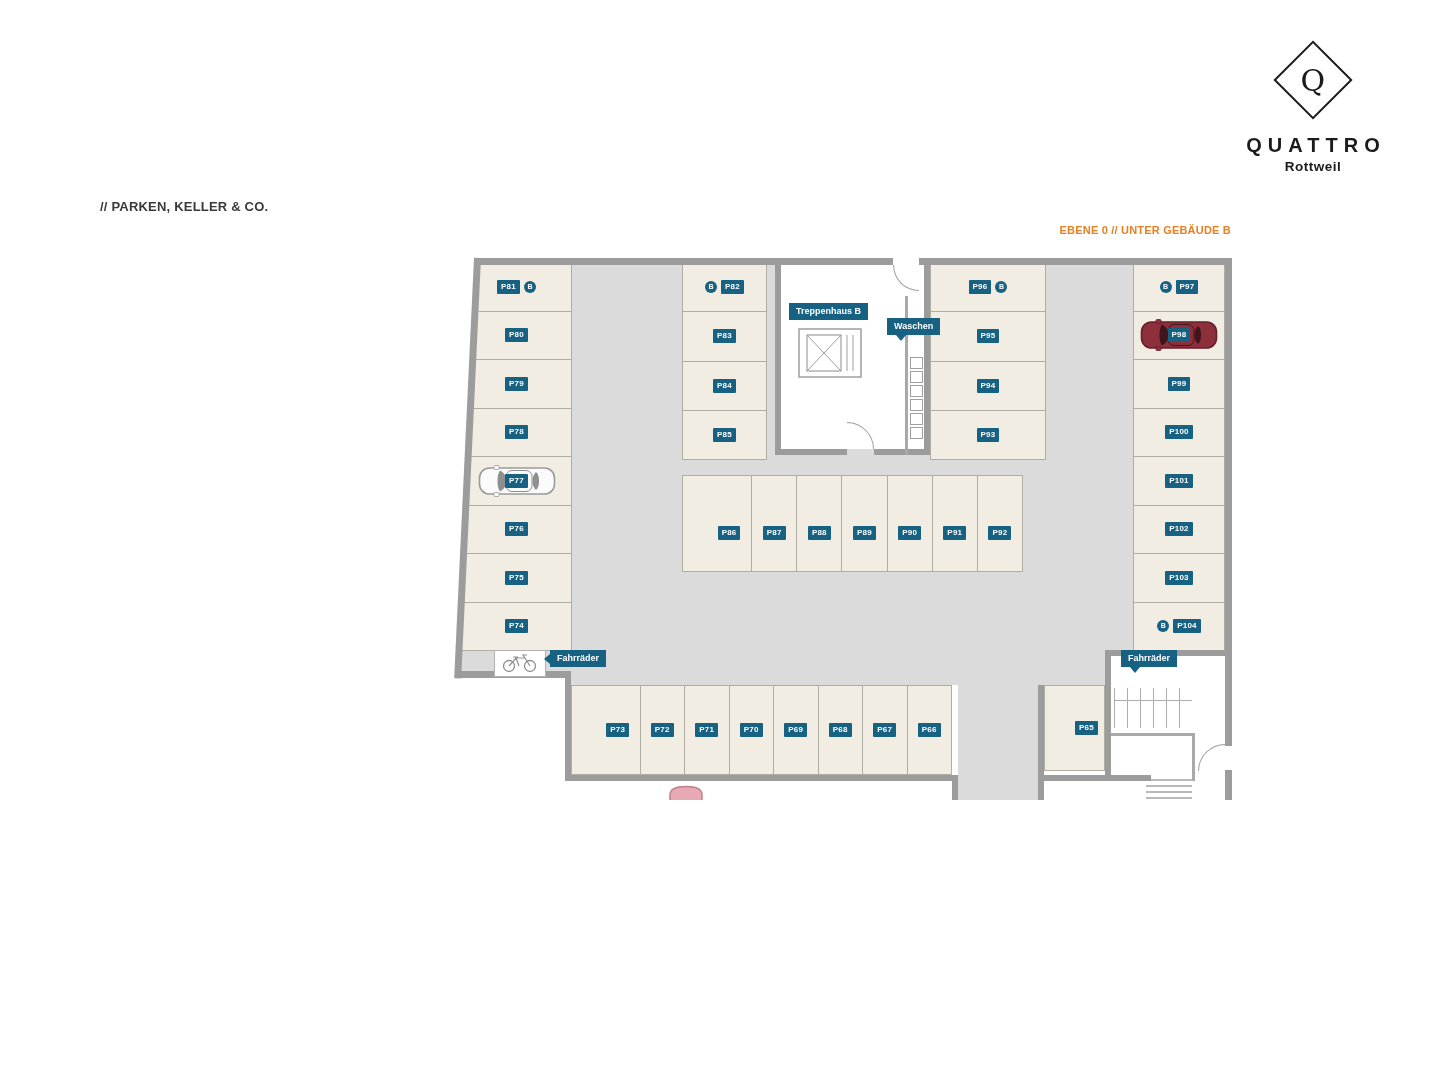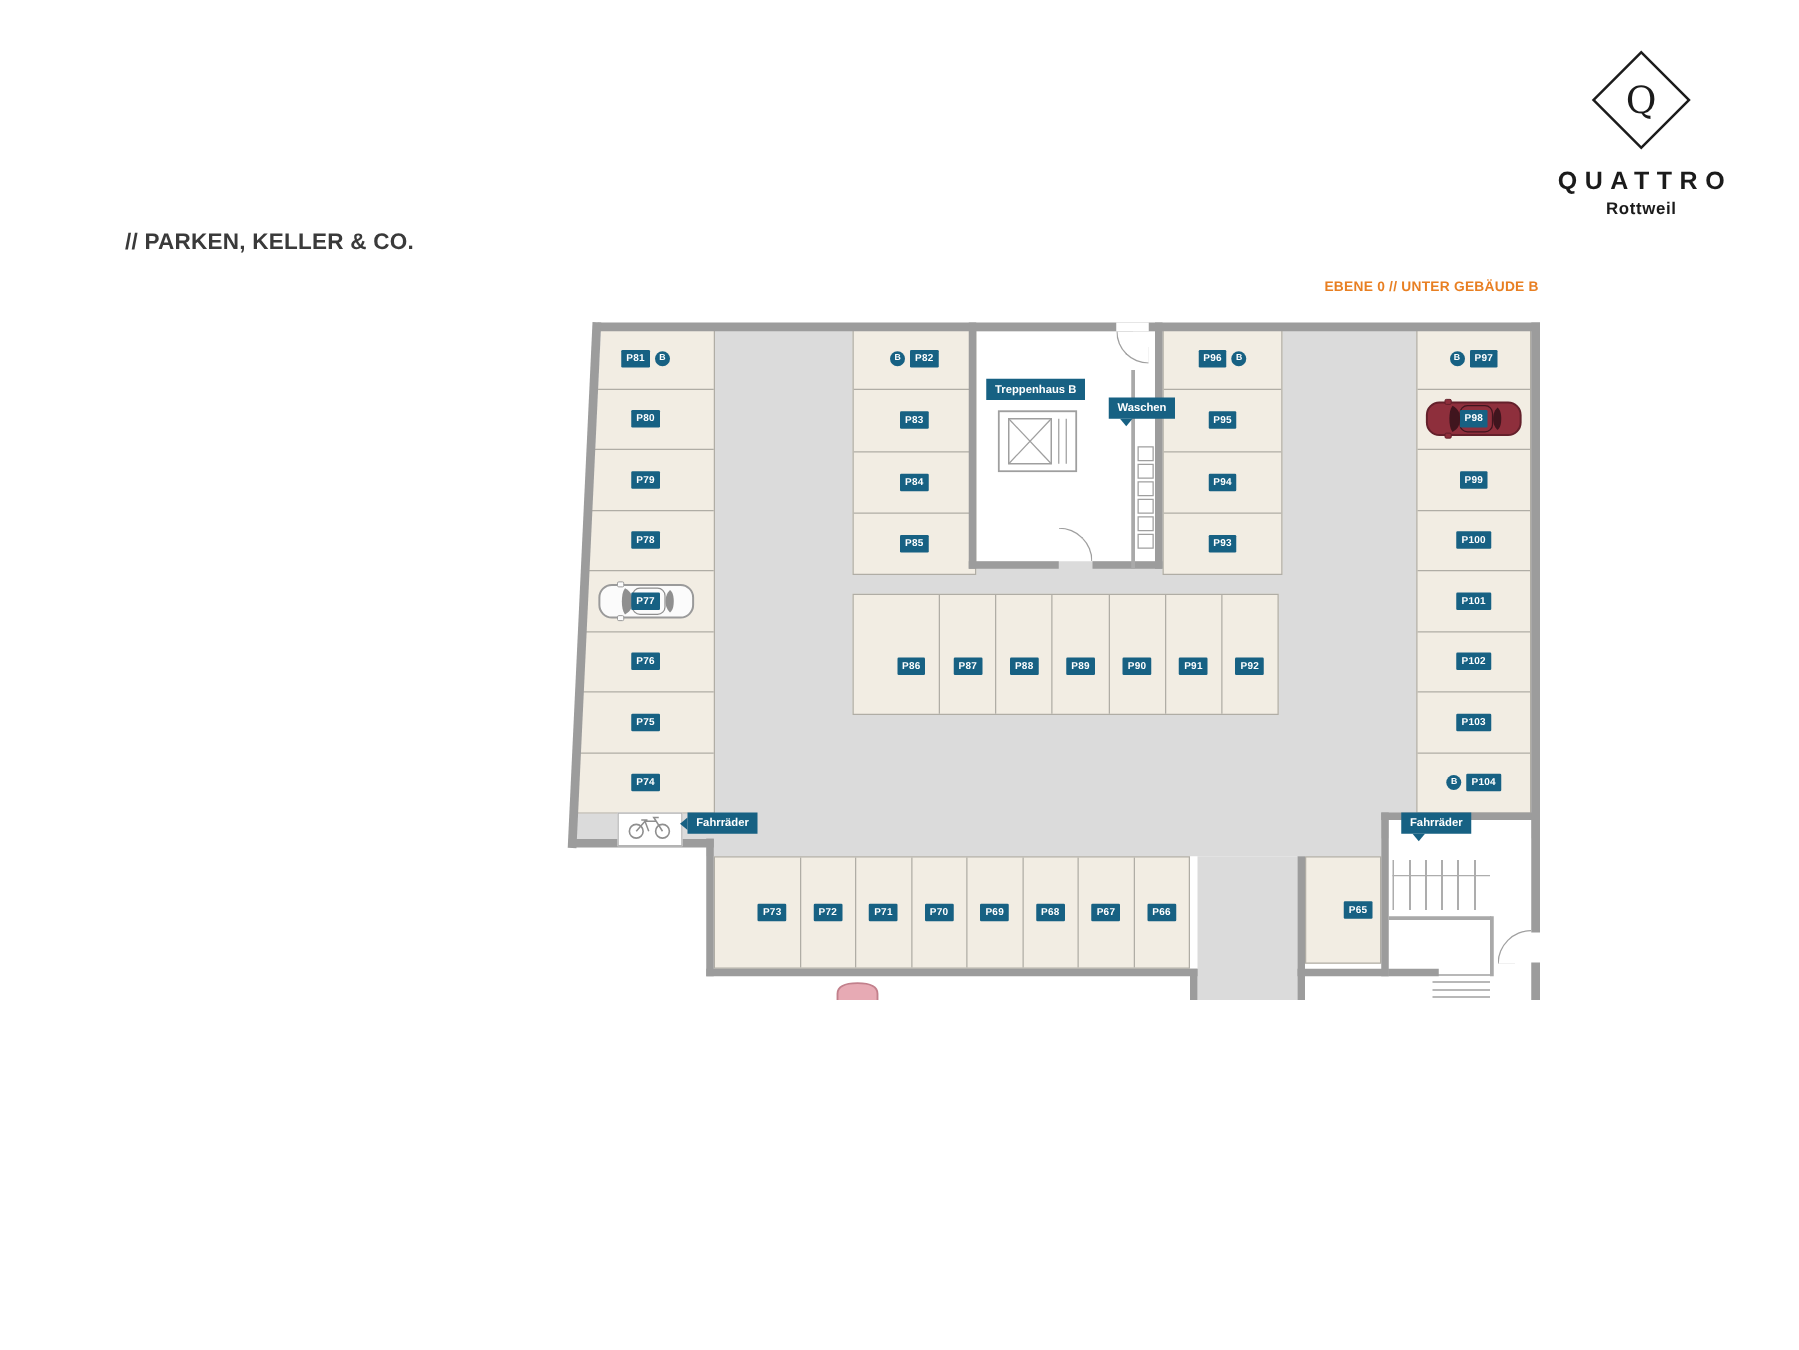--- a/index.html
+++ b/index.html
@@ -2,21 +2,21 @@
 <html style="--teal: #176183; --orange: #e87f22; --beige: #f2ede3; --aisle: #dbdbdb; --wall: #9c9c9c; --line: #b0ada5; --pink-body: #e7aab4; --pink-stroke: #c2808c;"><head>
 <meta charset="utf-8">
 <style>
   *{margin:0;padding:0;box-sizing:border-box;}
   html,body{width:1439px;height:1080px;background:#ffffff;font-family:"Liberation Sans",sans-serif;position:relative;overflow:hidden;}
   :root{
     --teal:#176183; --orange:#e87f22; --beige:#f2ede3; --aisle:#dbdbdb;
     --wall:#9c9c9c; --line:#b0ada5; --pink-body:#e7aab4; --pink-stroke:#c2808c;
   }
   .abs{position:absolute;}
-  .title{position:absolute;left:100px;top:183px;font-size:18px;font-weight:bold;color:#3a3a3a;letter-spacing:0.2px;}
+  .title{position:absolute;left:100px;top:199px;font-size:13px;font-weight:bold;color:#3a3a3a;letter-spacing:0.2px;}
   .level-label{position:absolute;top:224px;right:208px;font-size:11px;font-weight:bold;color:var(--orange);letter-spacing:0.2px;}
   .logo{position:absolute;left:1233px;top:38px;width:160px;text-align:center;color:#1b1b1b;}
   .diamond{width:56px;height:56px;border:2.5px solid #1b1b1b;transform:rotate(45deg);margin:14px auto 26px;display:flex;align-items:center;justify-content:center;background:#fff;}
   .diamond .q{transform:rotate(-45deg);font-family:"DejaVu Serif",serif;font-size:30px;}
   .logo-name{font-size:20px;font-weight:bold;letter-spacing:6px;padding-left:6px;}
   .logo-city{font-size:13.5px;font-weight:bold;margin-top:2px;letter-spacing:0.5px;}
   .plan{position:absolute;inset:0;}
   .aisle{position:absolute;background:var(--aisle);z-index:1;}
   .room{position:absolute;background:#fff;z-index:2;}
   .wall{position:absolute;background:var(--wall);z-index:4;}
@@ -104,36 +104,36 @@
         <div class="stall">
           <span class="stall-label">P76</span>
         </div>
         <div class="stall">
           <span class="stall-label">P75</span>
         </div>
         <div class="stall">
           <span class="stall-label">P74</span>
         </div>
       </div>
-    <div class="stall-group col" style="left:682px;top:262px;width:99px;height:198px;">
+    <div class="stall-group col" style="left:682px;top:262px;width:85px;height:198px;">
         <div class="stall">
           <span class="b-circle">B</span>
           <span class="stall-label">P82</span>
         </div>
         <div class="stall">
           <span class="stall-label">P83</span>
         </div>
         <div class="stall">
           <span class="stall-label">P84</span>
         </div>
         <div class="stall">
           <span class="stall-label">P85</span>
         </div>
       </div>
-    <div class="stall-group col" style="left:930px;top:262px;width:96px;height:198px;">
+    <div class="stall-group col" style="left:930px;top:262px;width:116px;height:198px;">
         <div class="stall">
           <span class="stall-label">P96</span>
           <span class="b-circle">B</span>
         </div>
         <div class="stall">
           <span class="stall-label">P95</span>
         </div>
         <div class="stall">
           <span class="stall-label">P94</span>
         </div>

